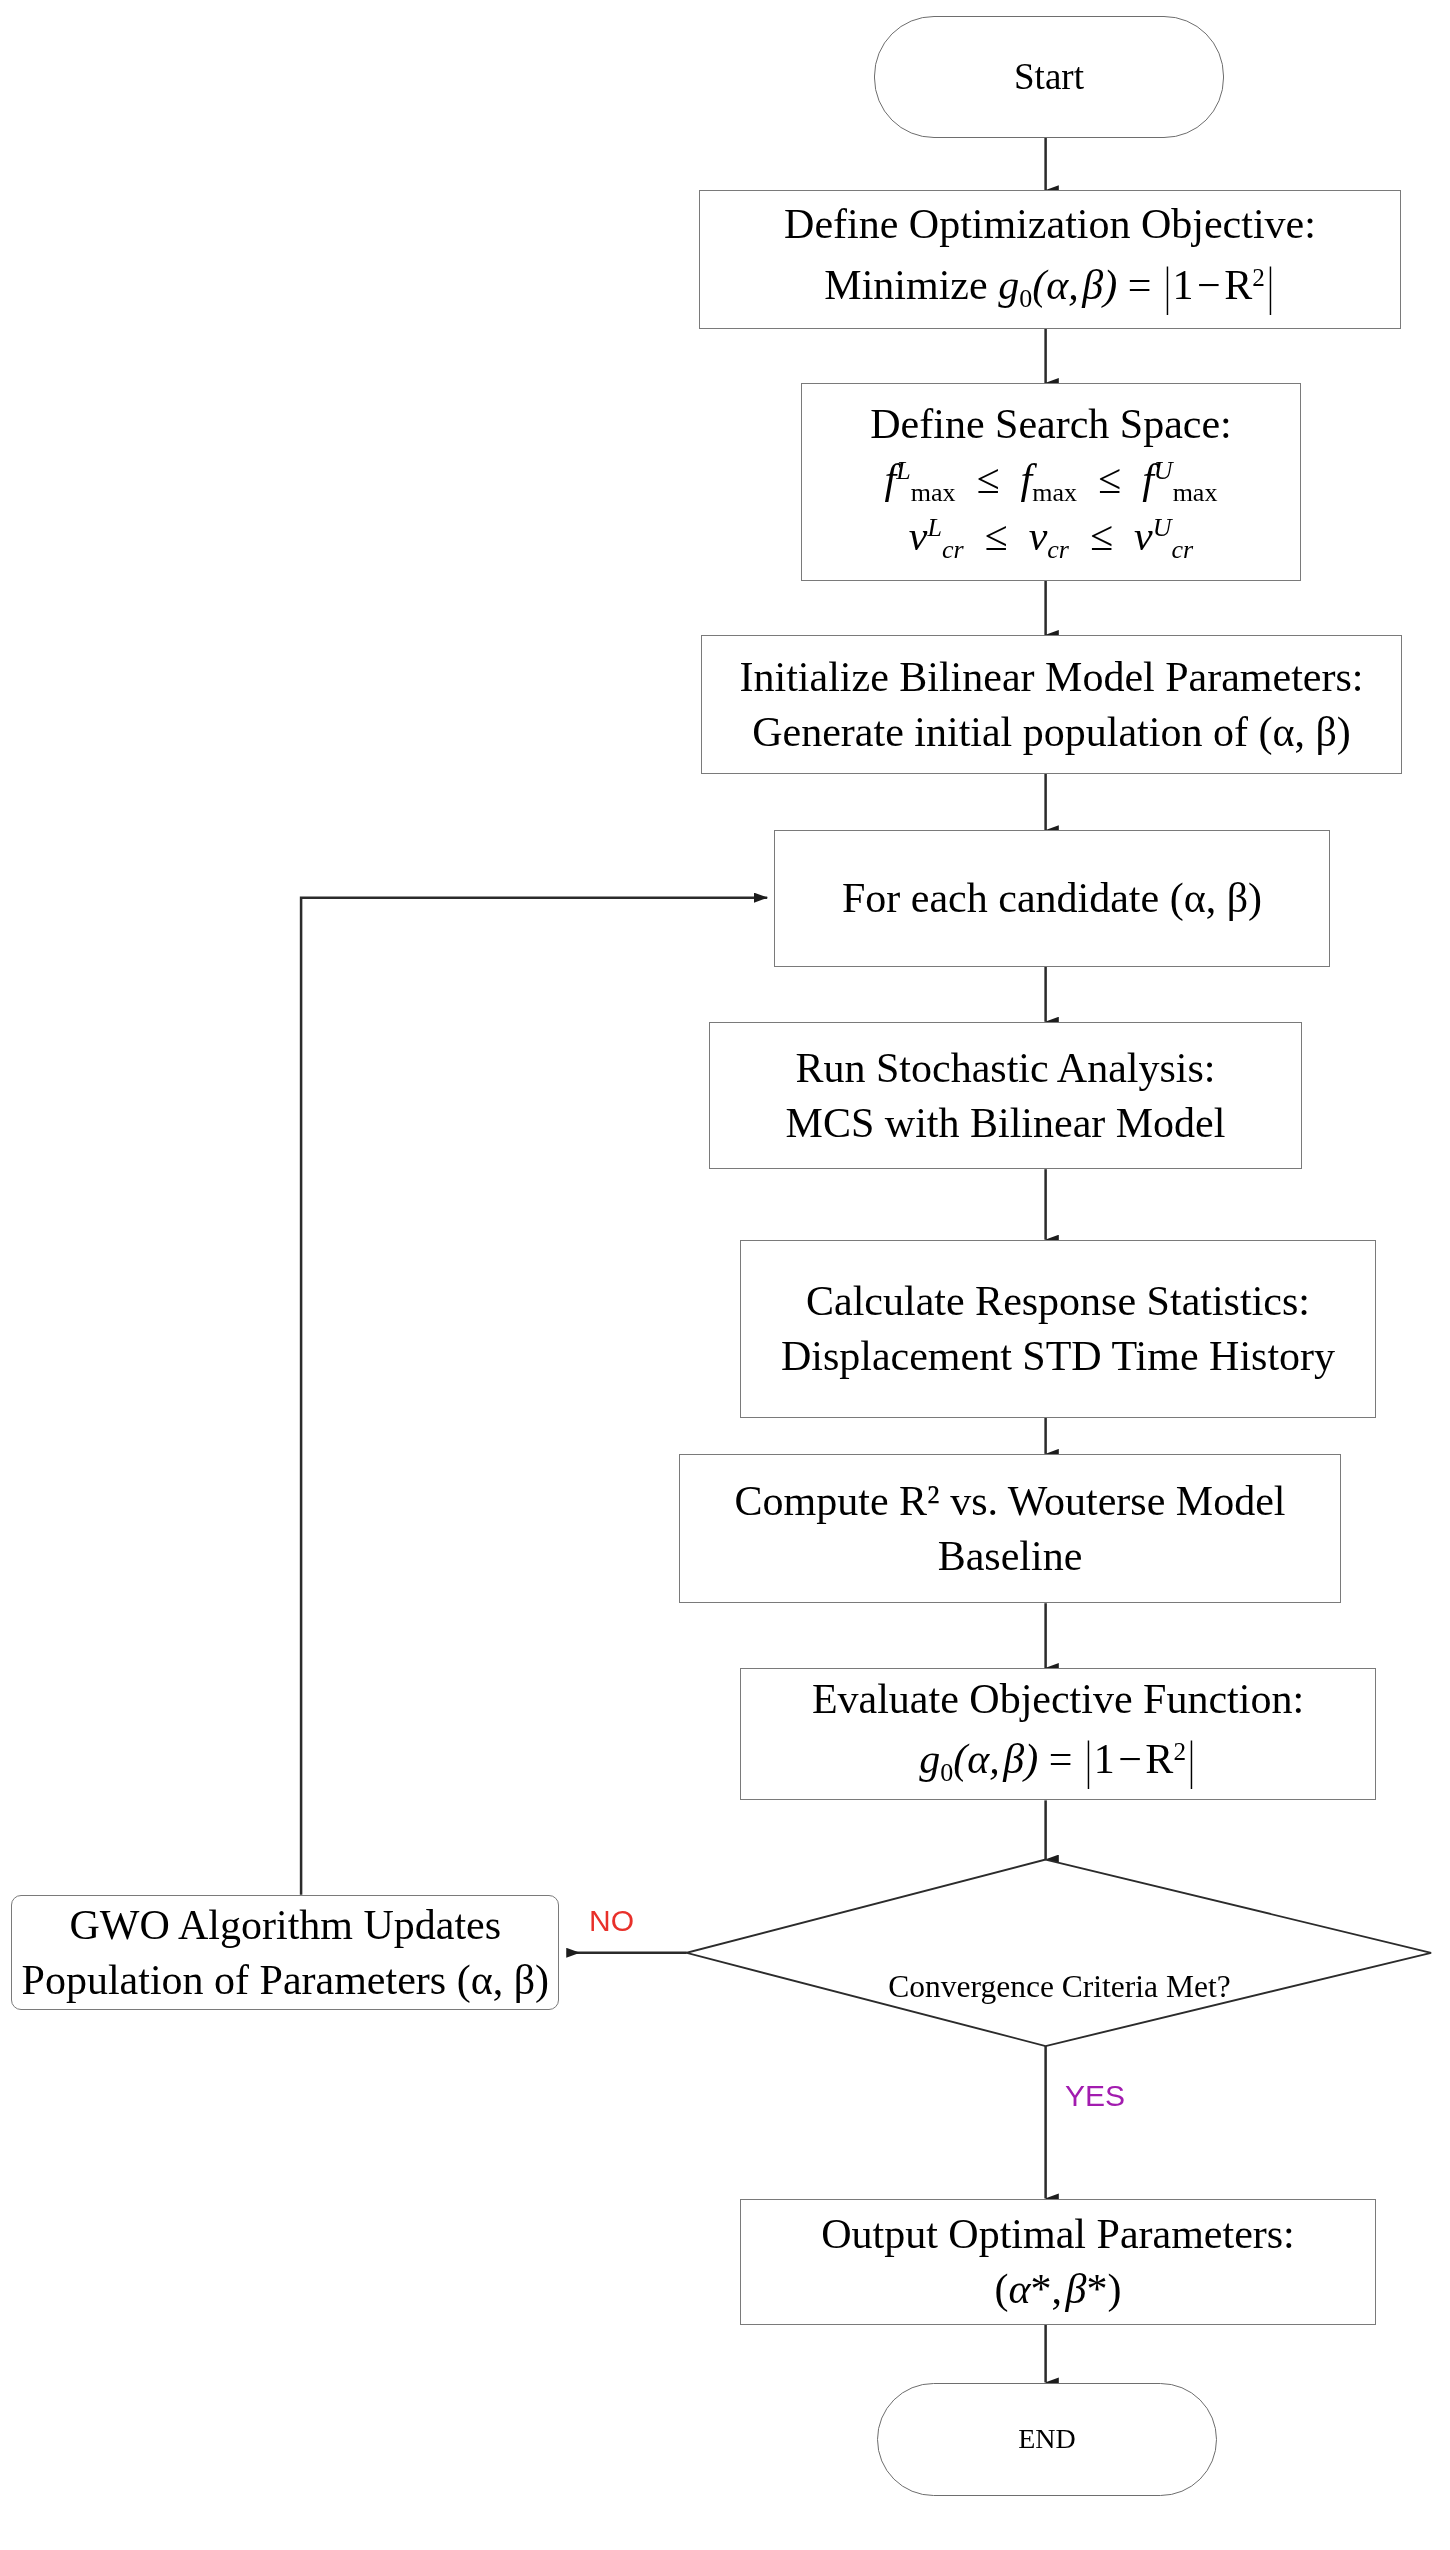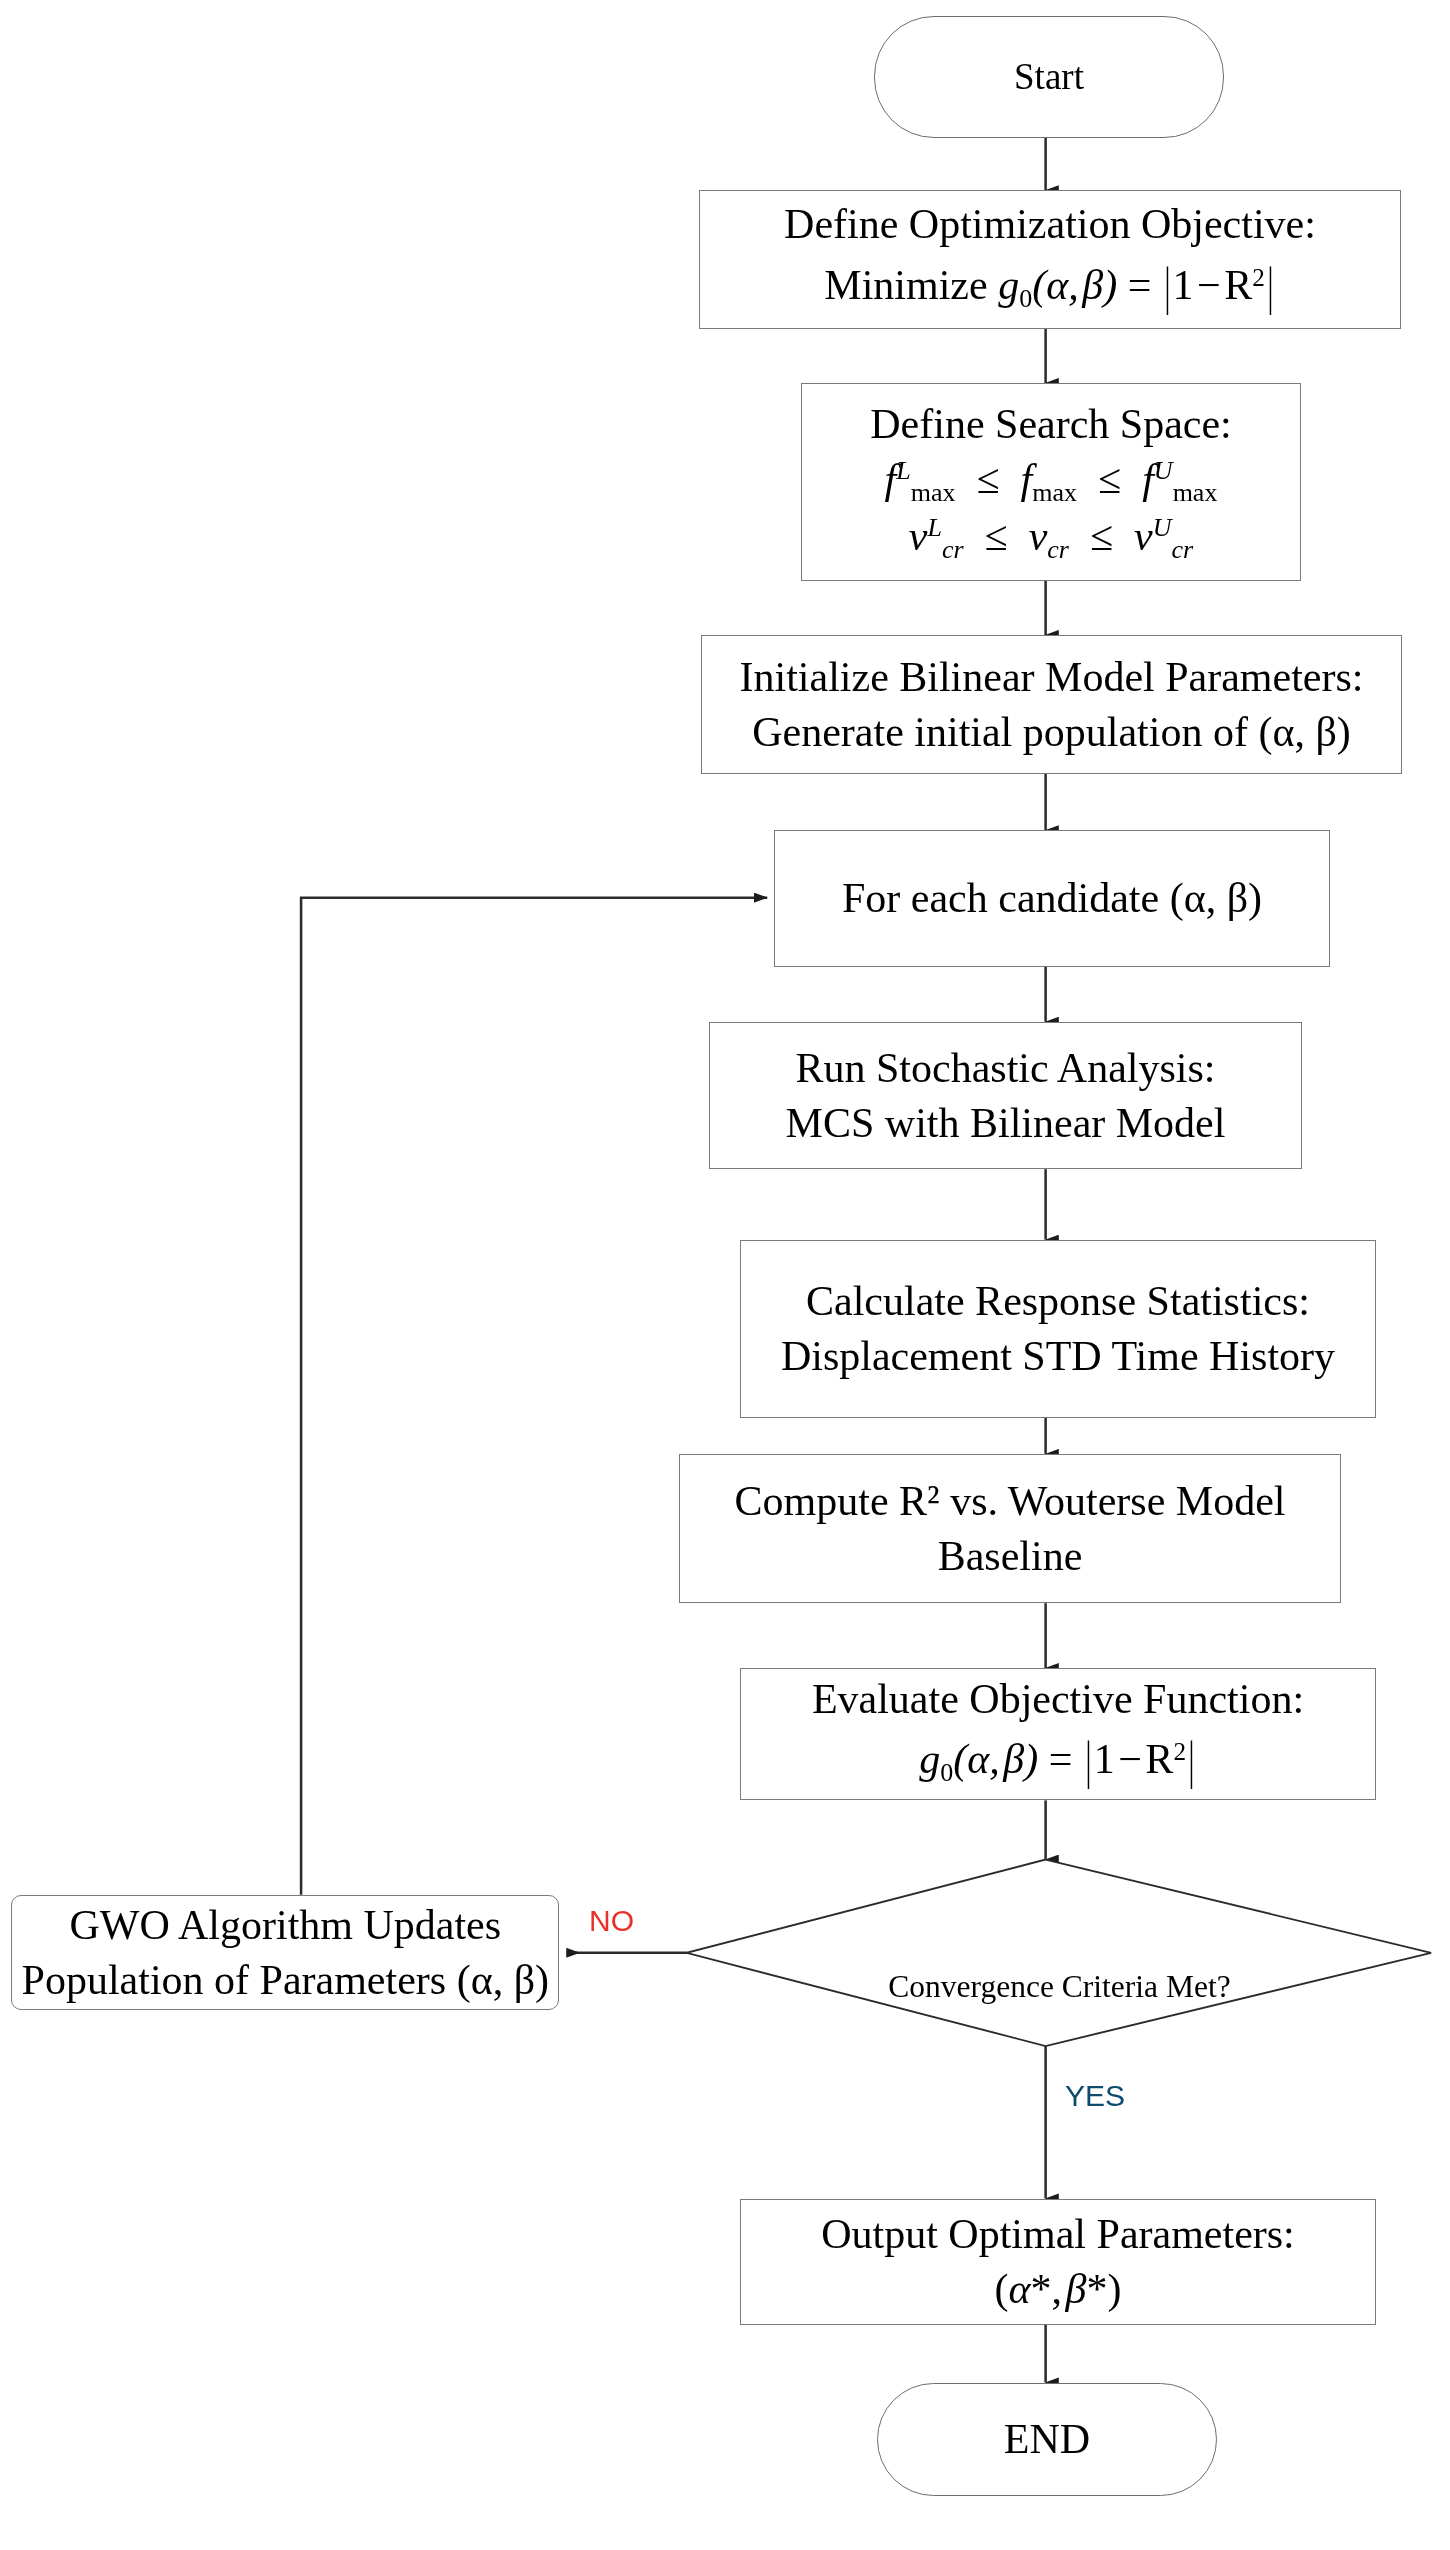--- a/index.html
+++ b/index.html
@@ -43,21 +43,21 @@
   .label-txt {
     display: block;
     width: 100%;
     padding: 0 4px;
     box-sizing: border-box;
   }
   .l1 { display: block; }
   .l2 { display: block; font-family: Liberation Serif, serif; }
   .fs-start { font-size: 37px; }
   .fs-body  { font-size: 42px; }
-  .fs-end   { font-size: 42px; }
+  .fs-end   { font-size: 28px; }
   .math {
     font-family: "Liberation Serif", "DejaVu Serif", serif;
     font-style: normal;
   }
   .it { font-style: italic; }
   .sub {
     font-size: 0.62em;
     vertical-align: -0.30em;
     font-style: normal;
   }
@@ -92,21 +92,21 @@
     text-align: center;
     font-size: 31.5px;
   }
   .edge-label {
     position: absolute;
     font-size: 30px;
     font-family: Liberation Sans, sans-serif;
     white-space: nowrap;
   }
   .lbl-no  { color: #e8302a; }
-  .lbl-yes { color: #0c4a6e; }
+  .lbl-yes { color: #a21caf; }
 </style>
 </head>
 <body>
 
 <div id="page">
 
   <svg class="edges" viewBox="0 0 2302 4048" preserveAspectRatio="none">
     <defs>
       <marker id="arrowDown" markerWidth="16" markerHeight="22" refX="8" refY="21" orient="auto" markerUnits="userSpaceOnUse">
         <path d="M0,0 L16,0 L8,22 Z" fill="#1c1c1c"></path>

